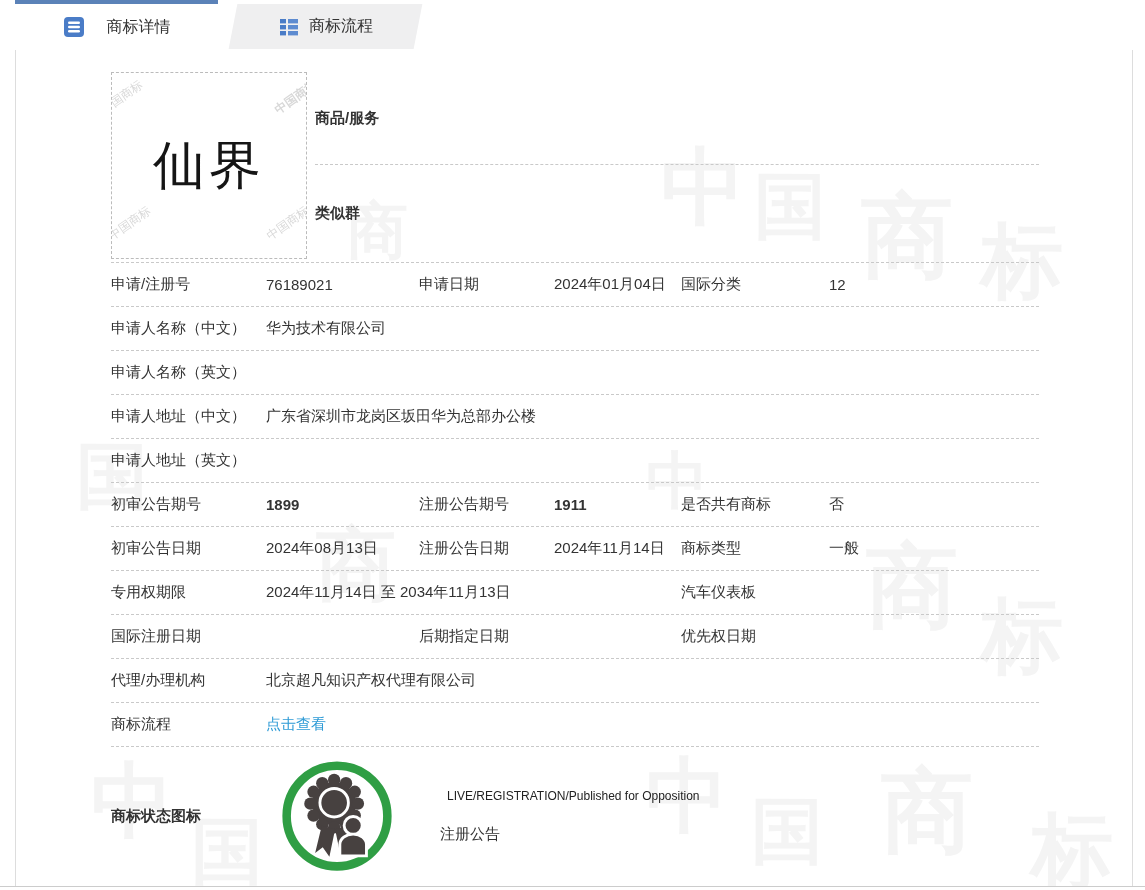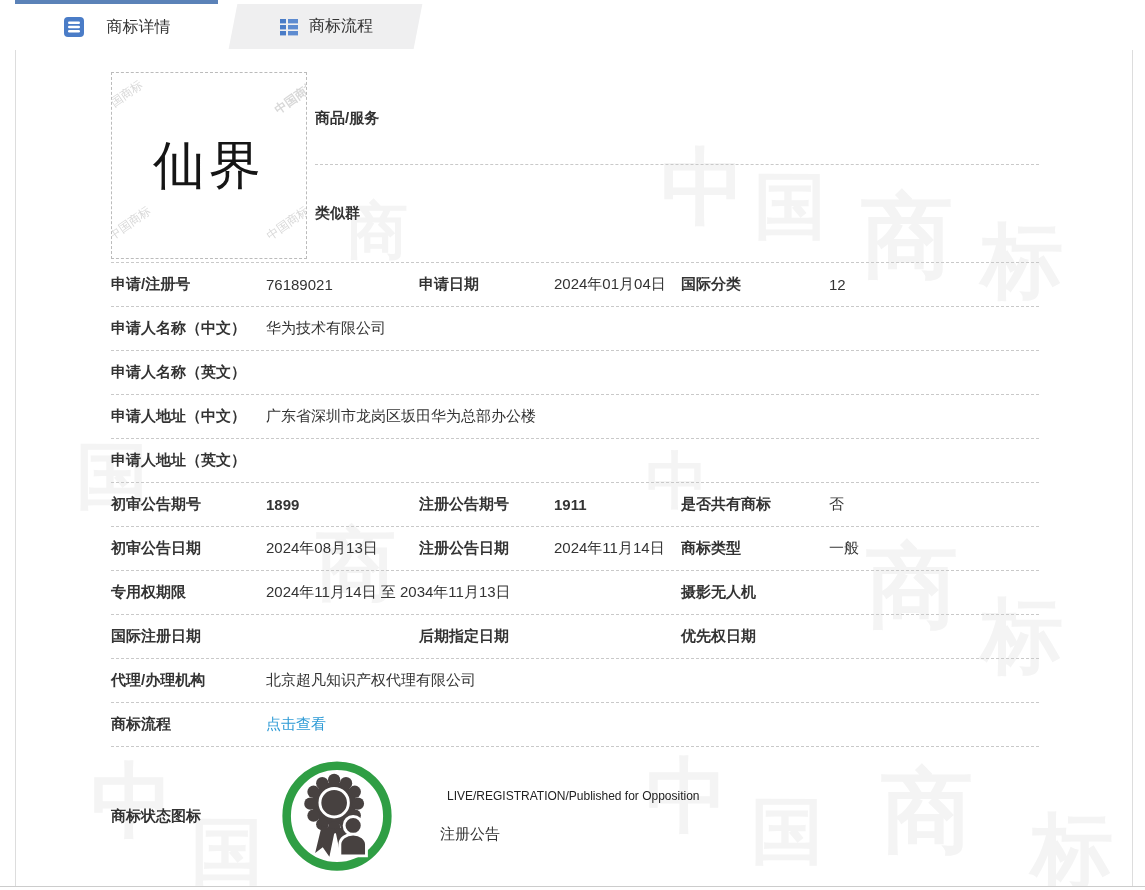--- a/index.html
+++ b/index.html
@@ -44,21 +44,21 @@
   .goods-text { flex:1; font-size:15px; line-height:42px; }
   .top-divider { border-top:1px dashed #c9c9c9; }
   .similar-row { display:flex; align-items:center; height:97px; }
   a.blue { color:#2e9bd6; text-decoration:none; cursor:pointer; }
   .goods-link { margin-left:14px; white-space:nowrap; }
 
   
   .row { display:grid; grid-template-columns:155px 153px 135px 127px 148px 1fr;
          align-items:center; min-height:44px; border-bottom:1px dashed #c9c9c9;
          font-size:15px; }
-  .lbl { font-weight:bold; }
+  .lbl { font-weight:normal; }
   .b { font-weight:bold; }
   .sp5 { grid-column:2 / 7; }
   .sp3 { grid-column:2 / 5; }
   .c3 { grid-column:3 / 4; }
   .c5 { grid-column:5 / 6; }
 
   
   .status-row { display:flex; align-items:center; padding:12px 0 10px; }
   .status-label { width:155px; flex:none; font-weight:bold; font-size:15px; }
   .status-icon { width:114px; height:114px; flex:none; margin-left:14px; }
@@ -178,21 +178,21 @@
       <span>2024年08月13日</span>
       <span class="lbl">注册公告日期</span>
       <span>2024年11月14日</span>
       <span class="lbl">商标类型</span>
       <span>一般</span>
     </div>
 
     <div class="row">
       <span class="lbl">专用权期限</span>
       <span class="sp3">2024年11月14日 至 2034年11月13日</span>
-      <span class="lbl">摄影无人机</span>
+      <span class="lbl">汽车仪表板</span>
       <span></span>
     </div>
 
     <div class="row">
       <span class="lbl">国际注册日期</span>
       <span class="lbl c3">后期指定日期</span>
       <span class="lbl c5">优先权日期</span>
     </div>
 
     <div class="row">

